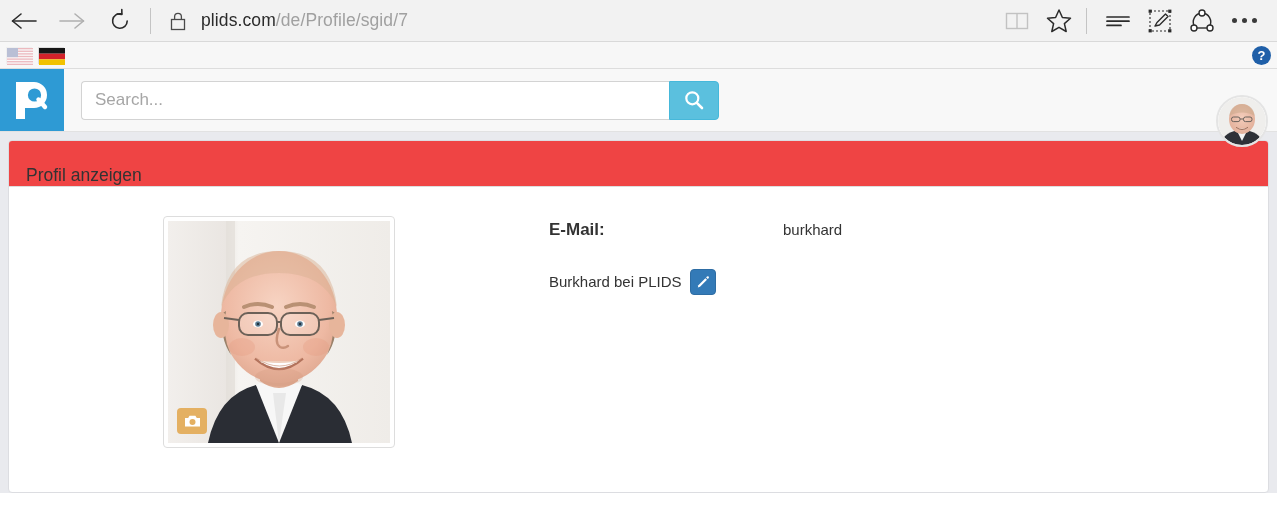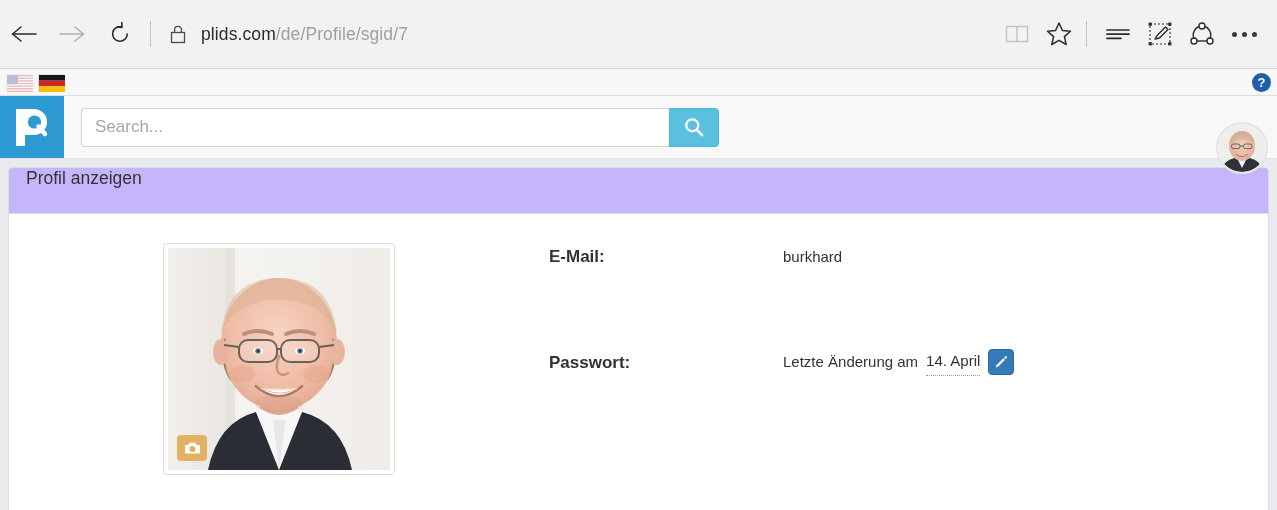--- a/index.html
+++ b/index.html
@@ -10,21 +10,21 @@
     width: 1277px;
     height: 510px;
     overflow: hidden;
     background: #ffffff;
     font-family: "Liberation Sans", sans-serif;
     -webkit-font-smoothing: antialiased;
   }
 
   
   .browser-chrome {
-    height: 69px;
+    height: 42px;
     background: #f2f2f2;
     border-bottom: 1px solid #d9d9d9;
     display: flex;
     align-items: center;
     box-sizing: border-box;
     position: relative;
   }
   .nav-btn {
     width: 48px;
     height: 40px;
@@ -191,24 +191,24 @@
   .panel {
     background: #ffffff;
     border: 1px solid #dcdde1;
     border-radius: 4px;
     height: 353px;
     box-sizing: border-box;
     overflow: hidden;
   }
   .panel-heading {
     height: 46px;
-    background: #c4b5fd;
+    background: #ef4444;
     border-bottom: 1px solid #dddddd;
     display: flex;
-    align-items: flex-start;
+    align-items: flex-end;
     padding-left: 17px;
     box-sizing: border-box;
   }
   .panel-title {
     font-size: 17.5px;
     color: #333333;
     font-weight: normal;
     margin: 0;
   }
   .panel-body {
@@ -588,34 +588,30 @@
       <div class="details-col">
 
         <div class="detail-row">
           <div class="detail-label">E-Mail:</div>
           <div class="detail-value">
             <span>burkhard</span>
           </div>
         </div>
 
         <div class="detail-row">
-        </div>
-
-        <div class="detail-row">
-          <div class="detail-label">Passwort:</div>
           <div class="detail-value">
-            <span>Letzte Änderung am</span>
-            <span class="dotted">14. April</span>
+            <span>Burkhard bei PLIDS</span>
             <span class="edit-btn">
               <span>
                 <svg width="14" height="14" viewBox="0 0 14 14">
                   <path d="M2.4 10.2 L9.4 3.2 L11 4.8 L4 11.8 L1.8 12.4 Z" fill="#ffffff"></path>
                   <path d="M10.1 2.5 L11.7 4.1 L12.6 3.2 A1.1 1.1 0 0 0 11 1.6 Z" fill="#ffffff"></path>
                 </svg>
               </span>
             </span>
           </div>
         </div>
 
+
       </div>
     </div>
   </div>
 </div>
 
 </body></html>

